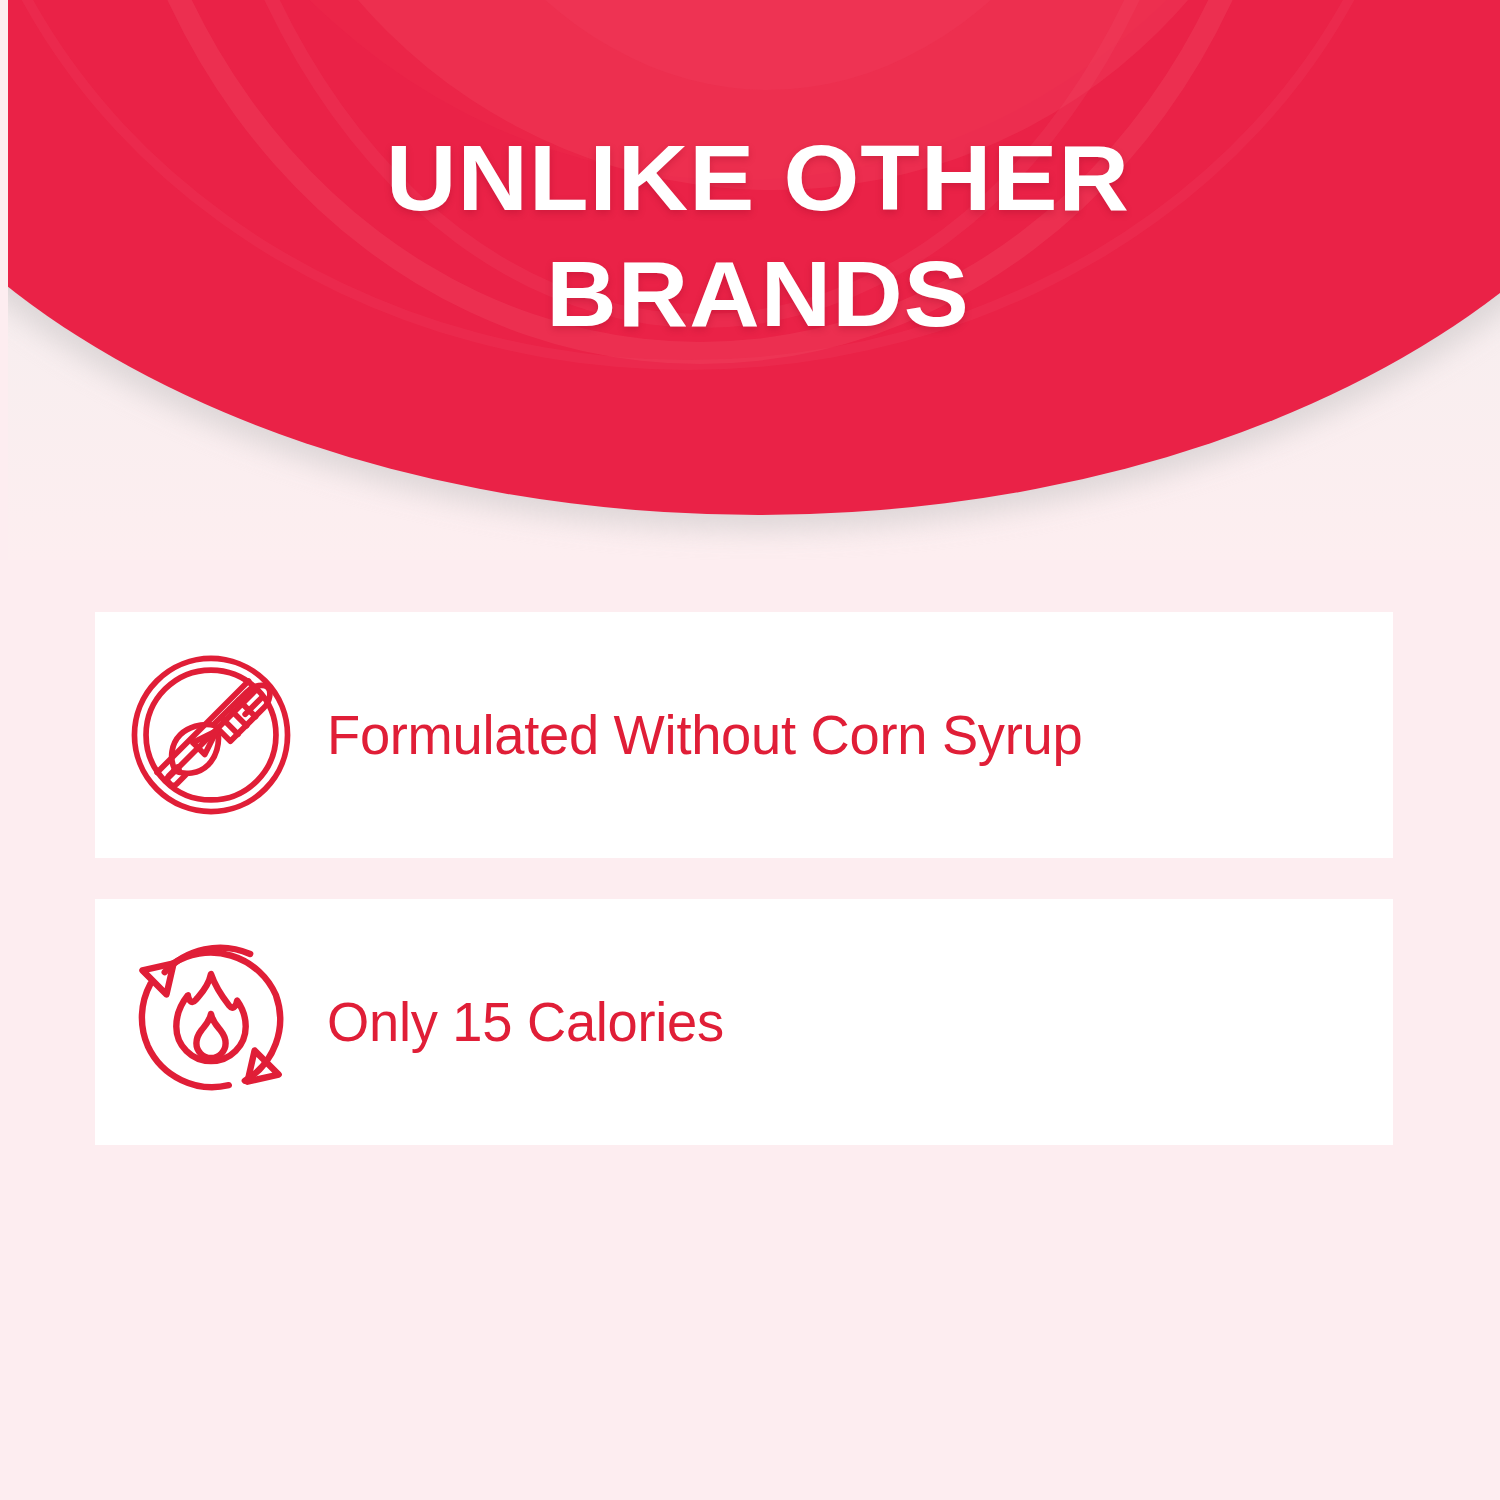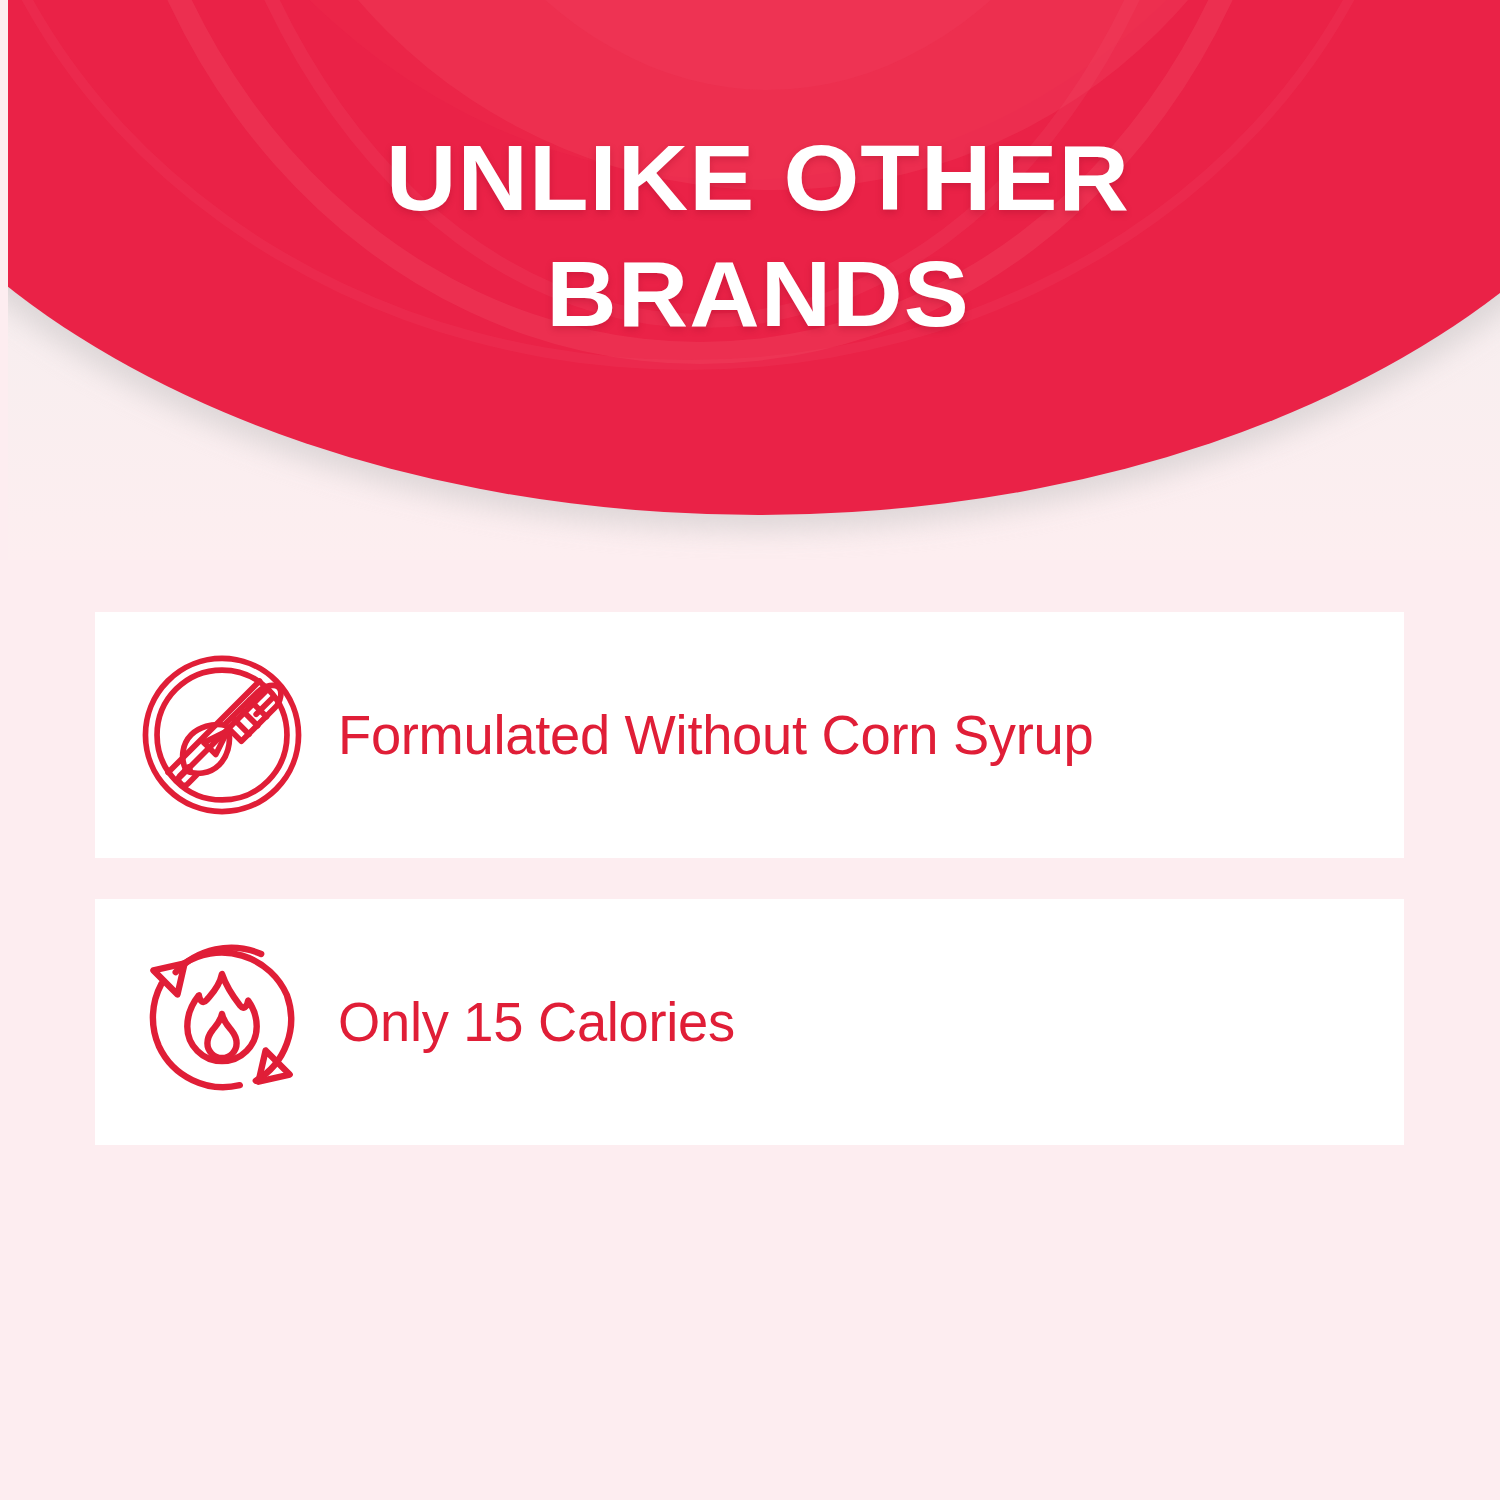--- a/index.html
+++ b/index.html
@@ -102,21 +102,20 @@
     width: 1298px;
   }
   .card {
     position: relative;
     width: 1298px;
     height: 246px;
     background: #ffffff;
     display: flex;
     align-items: center;
     margin-bottom: 41px;
-    padding-left: 11px;
   }
   .card:last-child { margin-bottom: 16px; }
 
   .card-icon {
     width: 232px;
     min-width: 232px;
     height: 246px;
     display: flex;
     align-items: center;
     justify-content: center;

